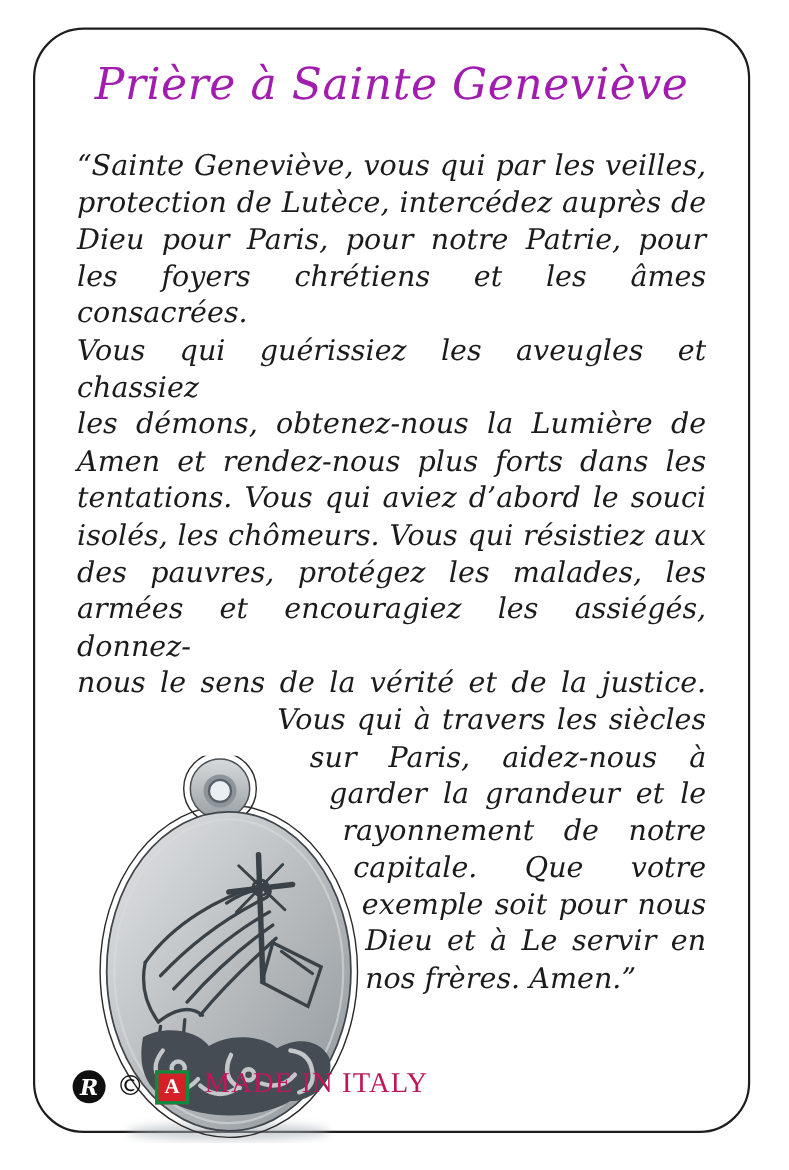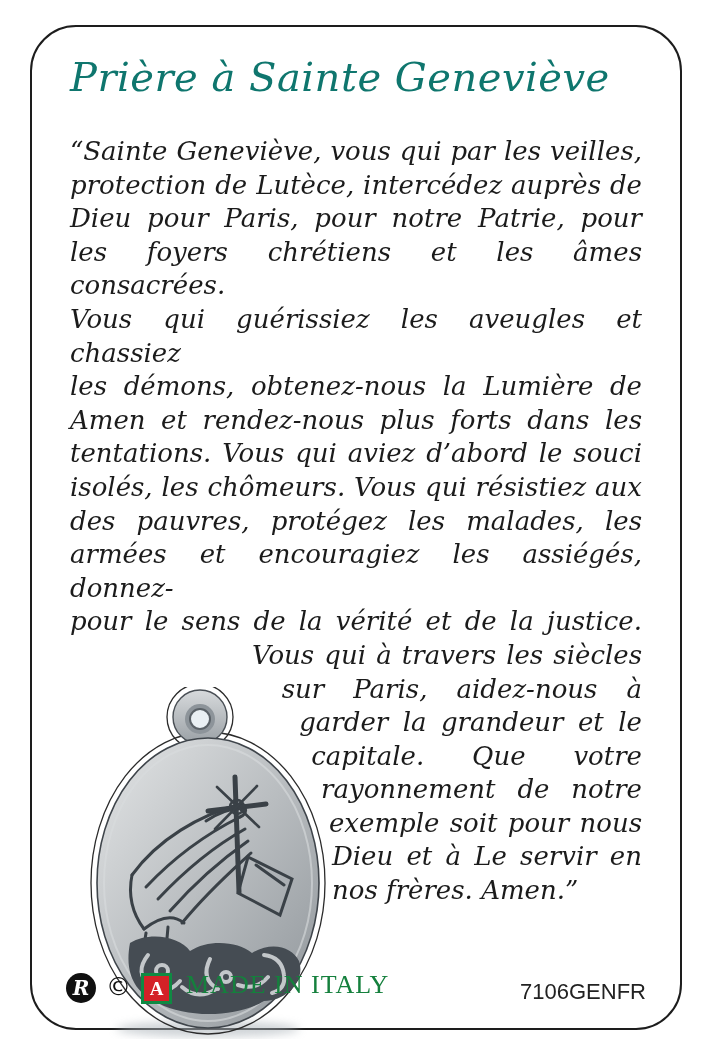--- a/index.html
+++ b/index.html
@@ -13,24 +13,25 @@
     position: absolute;
     left: 30px; top: 25px;
     width: 652px; height: 1005px;
     box-sizing: border-box;
     border: 2px solid #1d1d1d;
     border-radius: 46px;
     background: #ffffff;
     padding: 26px 38px 0 38px;
   }
   .title {
+    text-align: center;
     font-style: italic;
     font-size: 40px;
     line-height: 1.2;
-    color: #0f766e;
+    color: #a21caf;
     letter-spacing: 0.5px;
   }
   .prayer {
     margin-top: 34px;
     font-style: italic;
     font-size: 26px;
     line-height: 33.6px;
     color: #1b1b1b;
   }
   .pline {
@@ -94,21 +95,21 @@
     background: #d42127;
     border: 3px solid #0f8a43;
     color: #ffffff;
     font-family: "Liberation Serif", serif;
     font-weight: bold;
     font-size: 19px;
     display: flex; align-items: center; justify-content: center;
   }
   .made-block {
     font-family: "Liberation Serif", serif;
-    color: #15803d;
+    color: #be185d;
     margin-left: 4px;
   }
   .made {
     font-size: 26px;
     line-height: 28px;
     letter-spacing: 1px;
   }
   .repro {
     font-size: 17px;
     line-height: 19px;
@@ -133,21 +134,21 @@
     <div class="pline">protection de Lutèce, intercédez auprès de</div>
     <div class="pline">Dieu pour Paris, pour notre Patrie, pour</div>
     <div class="pline">les foyers chrétiens et les âmes consacrées.</div>
     <div class="pline">Vous qui guérissiez les aveugles et chassiez</div>
     <div class="pline">les démons, obtenez-nous la Lumière de</div>
     <div class="pline">Amen et rendez-nous plus forts dans les</div>
     <div class="pline">tentations. Vous qui aviez d’abord le souci</div>
     <div class="pline">isolés, les chômeurs. Vous qui résistiez aux</div>
     <div class="pline">des pauvres, protégez les malades, les</div>
     <div class="pline">armées et encouragiez les assiégés, donnez-</div>
-    <div class="pline">pour le sens de la vérité et de la justice.</div>
+    <div class="pline">nous le sens de la vérité et de la justice.</div>
 
     <div class="medal-float">
 
       <svg width="240" height="352" viewBox="0 0 240 352">
         <defs>
           <linearGradient id="silver" x1="0" y1="0" x2="1" y2="1">
             <stop offset="0" stop-color="#e3e5e6"></stop>
             <stop offset="0.5" stop-color="#b9bdc0"></stop>
             <stop offset="1" stop-color="#8f959a"></stop>
           </linearGradient>
@@ -209,32 +210,31 @@
             <circle cx="74" cy="284" r="6"></circle>
             <circle cx="138" cy="290" r="5"></circle>
           </g>
         </g>
       </svg>
     </div>
 
     <div class="pline">Vous qui à travers les siècles</div>
     <div class="pline">sur Paris, aidez-nous à</div>
     <div class="pline">garder la grandeur et le</div>
+    <div class="pline">rayonnement de notre</div>
     <div class="pline">capitale. Que votre</div>
-    <div class="pline">rayonnement de notre</div>
     <div class="pline">exemple soit pour nous</div>
     <div class="pline">Dieu et à Le servir en</div>
     <div class="pline last">nos frères. Amen.”</div>
   </div>
 
   <div class="footer">
     <div class="footer-left">
       <div class="maker-mark">R</div>
       <div class="copyright">©</div>
       <div class="a-logo">A</div>
       <div class="made-block">
         <div class="made">MADE IN ITALY</div>
       </div>
     </div>
-    <div class="code">7106GENFR</div>
   </div>
 
 </div>
 
 </body></html>

